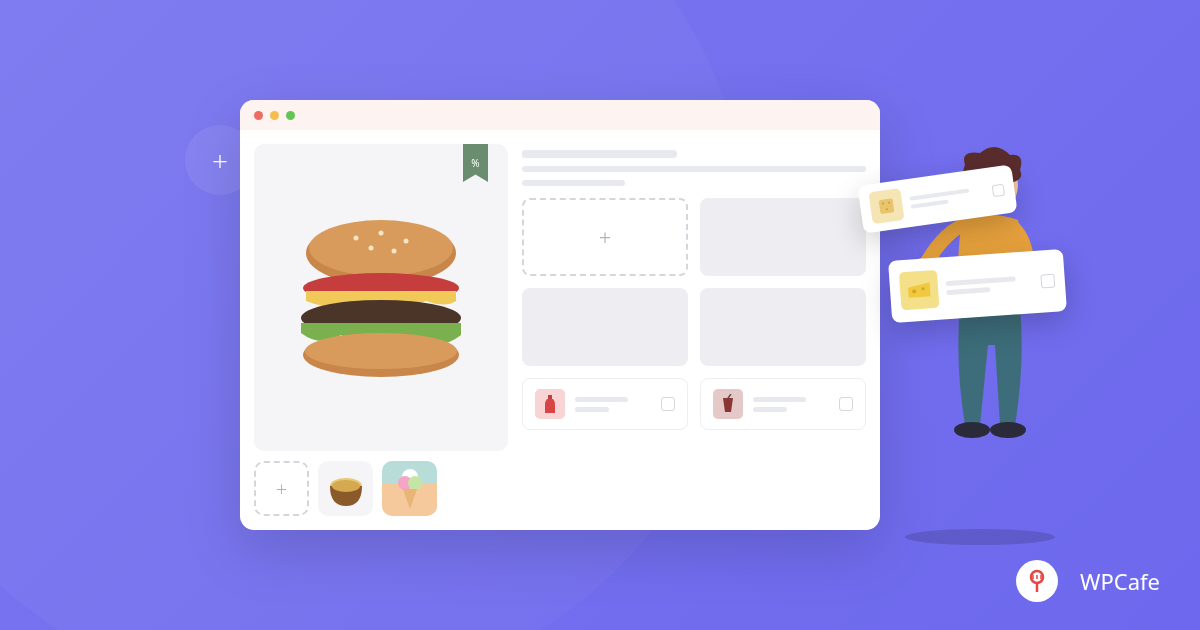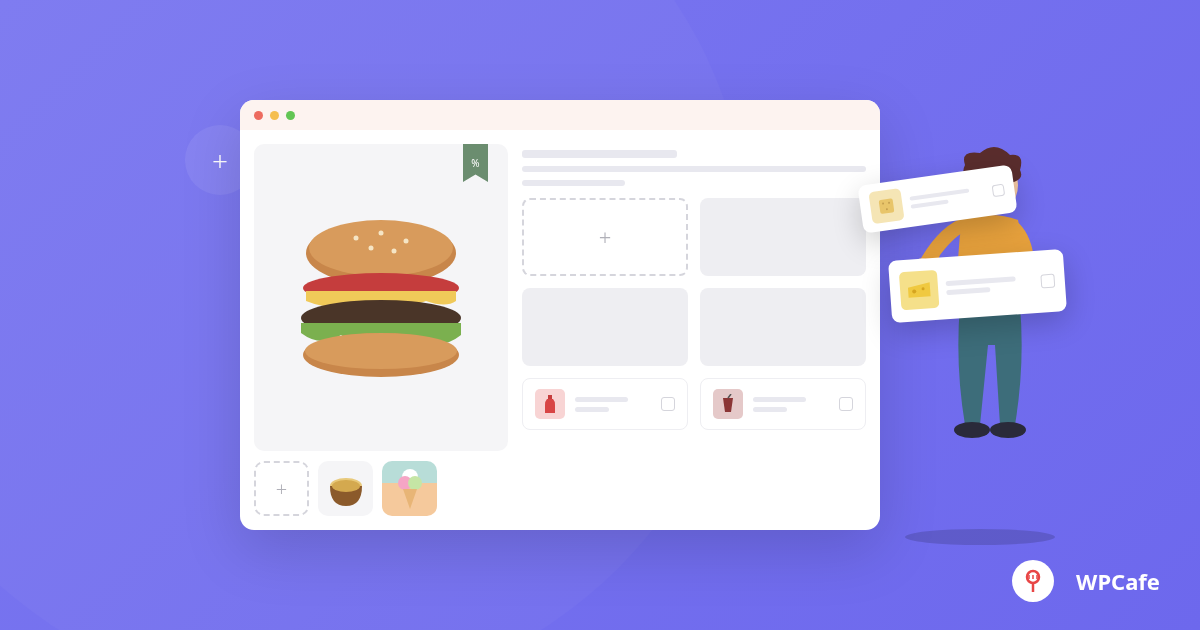--- a/index.html
+++ b/index.html
@@ -29,21 +29,21 @@
 .mini-icon{width:30px;height:30px;border-radius:5px;display:flex;align-items:center;justify-content:center}
 .mini-red{background:#f8d4d4}.mini-dark{background:#e5c9c9}
 .mini-lines{flex:1;display:flex;flex-direction:column;gap:5px}
 .check-box{width:14px;height:14px;border:1.5px solid #d5d5dc;border-radius:3px}
 .float-card{position:absolute;background:#fff;border-radius:8px;box-shadow:0 10px 30px rgba(0,0,0,0.2);display:flex;align-items:center;padding:0 10px;gap:8px}
 .fc1{width:155px;height:48px;right:185px;top:175px;transform:rotate(-8deg)}
 .fc2{width:175px;height:62px;right:135px;top:255px;transform:rotate(-4deg)}
 .fc-icon{width:32px;height:32px;border-radius:5px;display:flex;align-items:center;justify-content:center}
 .fc-lines{flex:1;display:flex;flex-direction:column;gap:4px}
 .person{position:absolute;right:130px;top:145px;width:190px;height:400px}
-.logo{position:absolute;right:40px;bottom:28px;display:flex;align-items:center;gap:22px;color:#fff;font-size:22px;font-weight:700}
+.logo{position:absolute;right:40px;bottom:28px;display:flex;align-items:center;gap:22px;color:#fff;font-size:22px;font-weight:400}
 .logo-circle{width:42px;height:42px;background:#fff;border-radius:50%;display:flex;align-items:center;justify-content:center}
 </style>
 </head>
 <body>
 
 <div class="bg-circle"></div>
 
 <div class="badge-circle">
   <span>+</span>
 </div>

